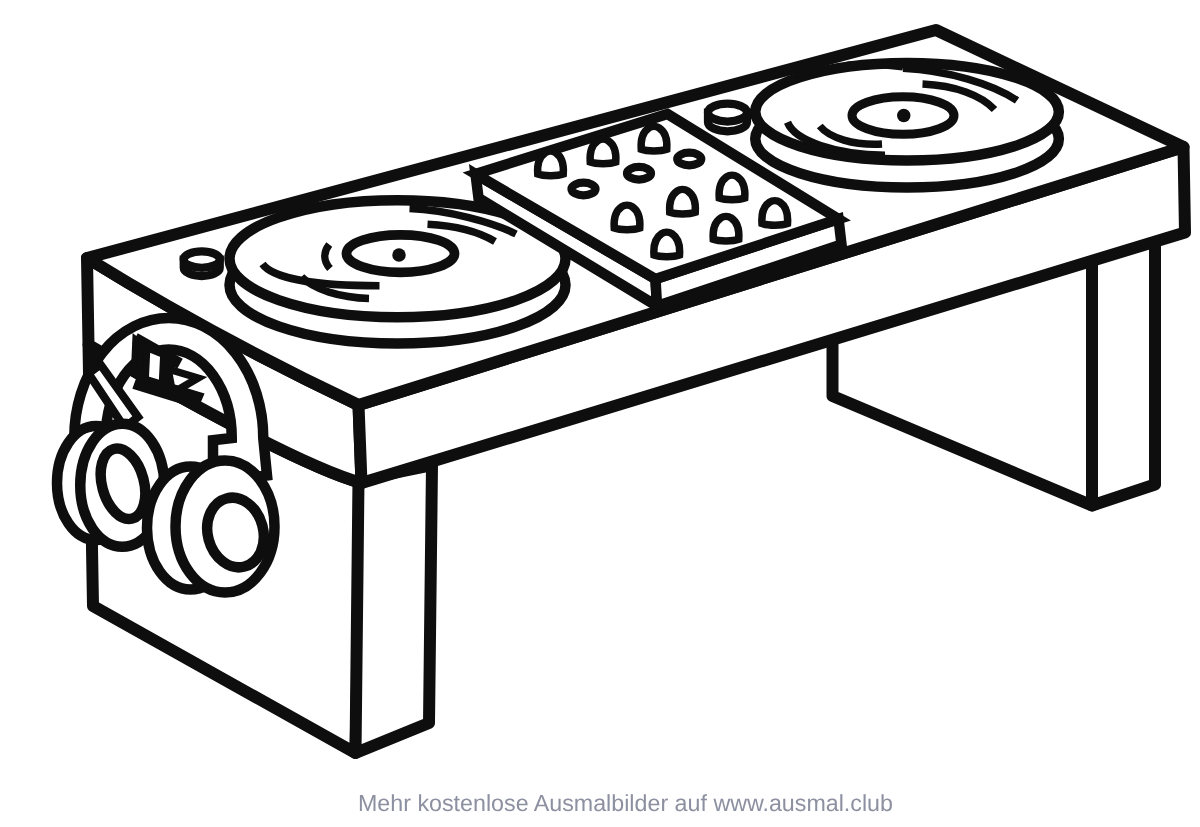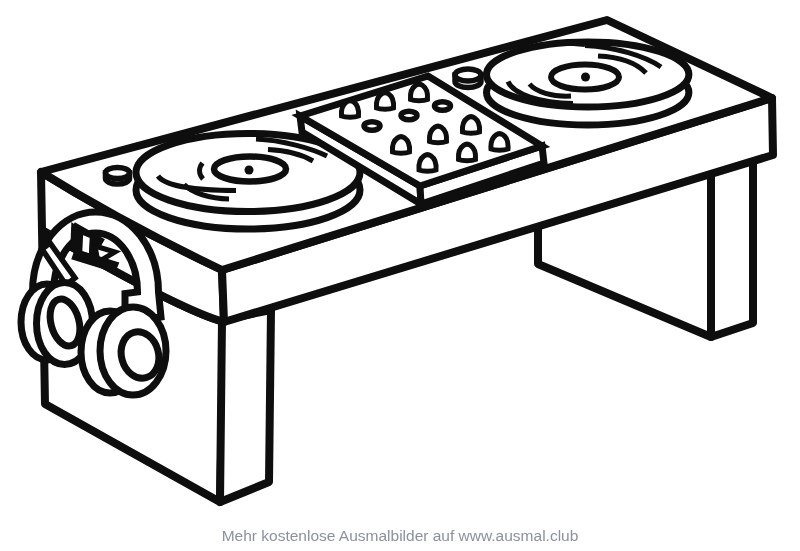--- a/index.html
+++ b/index.html
@@ -1,16 +1,16 @@
 <!DOCTYPE html>
 <html><head>
 <meta charset="utf-8">
 <style>
 html,body{margin:0;padding:0;background:#fff;}
-#wrap{width:728px;height:551px;position:relative;font-family:"Liberation Sans",sans-serif;}
+#wrap{width:728px;height:551px;position:relative;font-family:"Liberation Sans",sans-serif;padding-left:17px;}
 </style>
 </head>
 <body>
 <div id="wrap">
 <svg width="800" height="551" viewBox="0 0 800 551">
 <rect width="800" height="551" fill="#ffffff"></rect>
 <g fill="#ffffff" stroke="#0e0e0e" stroke-linejoin="round" stroke-linecap="round">
 
   <path d="M538,200 L711,140 L711,337 L538,264 Z" stroke-width="8"></path>
   <path d="M711,140 L753,130 L753,323 L711,337 Z" stroke-width="8"></path>

